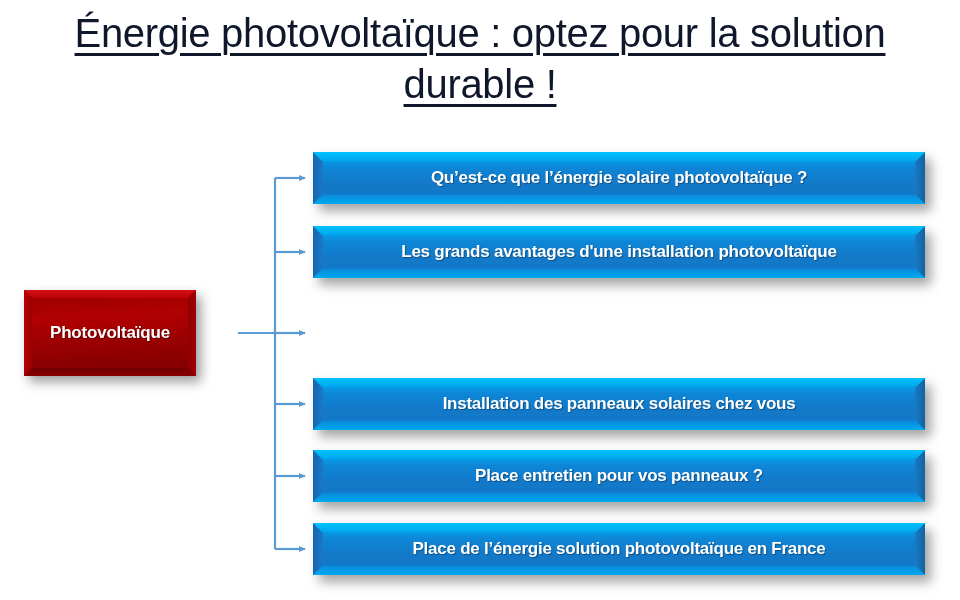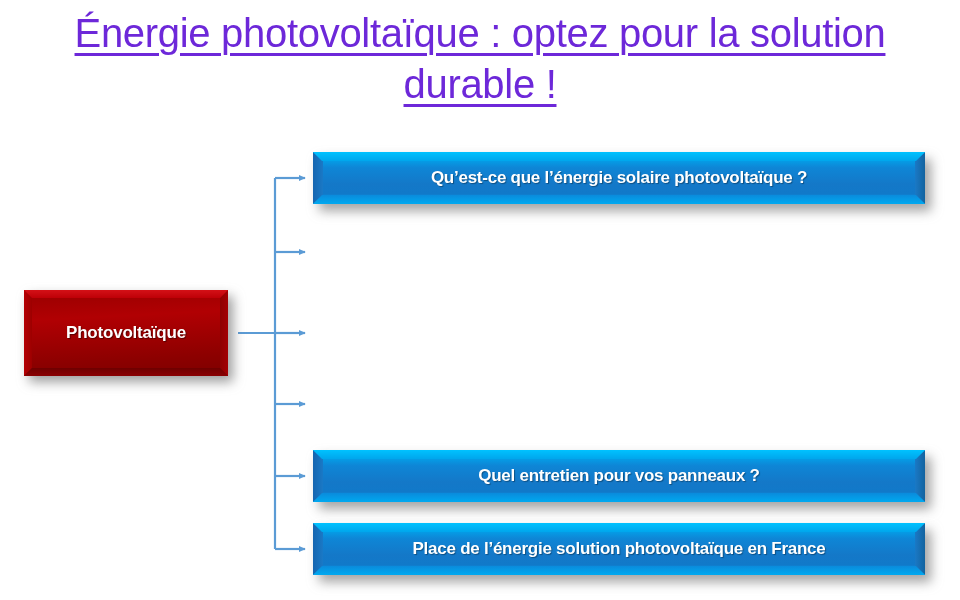--- a/index.html
+++ b/index.html
@@ -15,21 +15,21 @@
     font-family: "Liberation Sans", sans-serif;
   }
 
   
   #title {
     position: absolute;
     left: 0;
     top: 8px;
     width: 960px;
     text-align: center;
-    color: #6d28d9;
+    color: #0f172a;
     font-family: "Liberation Sans", sans-serif;
     font-size: 40px;
     font-weight: 400;
     line-height: 1.28;
     letter-spacing: -0.3px;
     text-decoration: underline;
     text-decoration-thickness: 3px;
     text-underline-offset: 6px;
     white-space: pre-line;
   }
@@ -50,21 +50,21 @@
     width: 960px;
     height: 600px;
     pointer-events: none;
   }
 
   
   #root-node {
     position: absolute;
     left: 24px;
     top: 290px;
-    width: 204px;
+    width: 172px;
     height: 86px;
     box-sizing: border-box;
     filter: drop-shadow(5px 6px 6px rgba(120,120,120,0.72));
   }
   .red-face {
     position: absolute;
     inset: 0;
     background:
       linear-gradient(177deg, #A80000 0%, #A80000 4px, #9B0000 4px, #B10003 32%, #8C0000 78%, #7E0000 100%);
   }
@@ -201,30 +201,46 @@
 
   <div class="leaf" style="top:152px">
     <div class="blue-face"></div>
     <div class="blue-bevel-left"></div>
     <div class="blue-bevel-right"></div>
     <div class="blue-bevel-top"></div>
     <div class="blue-bevel-bottom"></div>
     <div class="leaf-label">Qu’est-ce que l’énergie solaire photovoltaïque ?</div>
   </div>
 
-
-
+  <div class="leaf" style="top:226px">
+    <div class="blue-face"></div>
+    <div class="blue-bevel-left"></div>
+    <div class="blue-bevel-right"></div>
+    <div class="blue-bevel-top"></div>
+    <div class="blue-bevel-bottom"></div>
+    <div class="leaf-label">Les grands avantages d'une installation photovoltaïque</div>
+  </div>
+
+
+  <div class="leaf" style="top:378px">
+    <div class="blue-face"></div>
+    <div class="blue-bevel-left"></div>
+    <div class="blue-bevel-right"></div>
+    <div class="blue-bevel-top"></div>
+    <div class="blue-bevel-bottom"></div>
+    <div class="leaf-label">Installation des panneaux solaires chez vous</div>
+  </div>
 
   <div class="leaf" style="top:450px">
     <div class="blue-face"></div>
     <div class="blue-bevel-left"></div>
     <div class="blue-bevel-right"></div>
     <div class="blue-bevel-top"></div>
     <div class="blue-bevel-bottom"></div>
-    <div class="leaf-label">Quel entretien pour vos panneaux ?</div>
+    <div class="leaf-label">Place entretien pour vos panneaux ?</div>
   </div>
 
   <div class="leaf" style="top:523px">
     <div class="blue-face"></div>
     <div class="blue-bevel-left"></div>
     <div class="blue-bevel-right"></div>
     <div class="blue-bevel-top"></div>
     <div class="blue-bevel-bottom"></div>
     <div class="leaf-label">Place de l’énergie solution photovoltaïque en France</div>
   </div>

